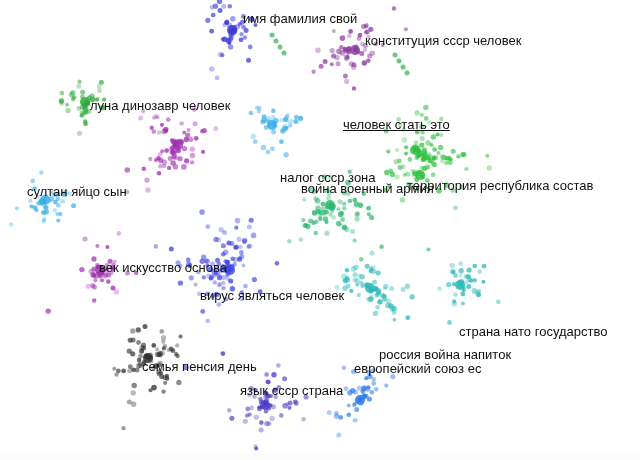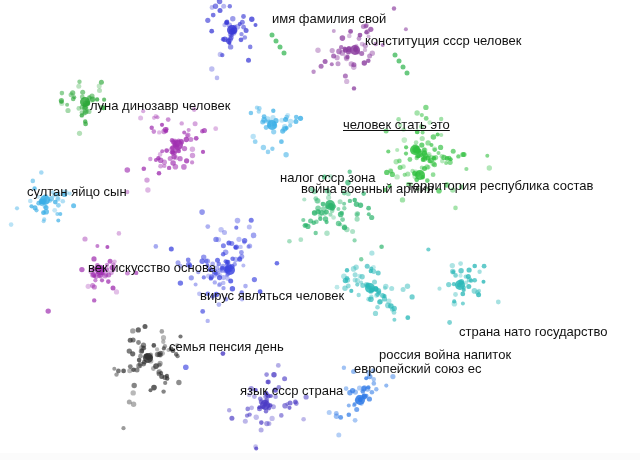--- a/index.html
+++ b/index.html
@@ -1043,29 +1043,29 @@
       <circle cx="274.0" cy="374.8" r="2.7" fill="#4a3ac4" fill-opacity="0.77"></circle>
       <circle cx="256.2" cy="448.4" r="2.0" fill="#4a3ac4" fill-opacity="0.74"></circle>
       <circle cx="265.9" cy="404.9" r="2.4" fill="#4a3ac4" fill-opacity="0.46"></circle>
       <circle cx="275.2" cy="390.1" r="2.7" fill="#4a3ac4" fill-opacity="0.77"></circle>
       <circle cx="259.5" cy="408.8" r="2.5" fill="#4a3ac4" fill-opacity="0.64"></circle>
       <circle cx="265.8" cy="403.6" r="2.2" fill="#4a3ac4" fill-opacity="0.59"></circle>
       <circle cx="265" cy="405" r="5" fill="#4a3ac4" fill-opacity="0.85"></circle>
     </g>
   </svg>
 <div id="labels">
-    <div class="cluster-label" style="left: 227px; top: 12px; padding-left: 45px;">имя фамилия свой</div>
+    <div class="cluster-label" style="left: 198px; top: 12px; padding-left: 45px;">имя фамилия свой</div>
     <div class="cluster-label" style="left: 365px; top: 34px;">конституция ссср человек</div>
     <div class="cluster-label" style="left: 90px; top: 99px;">луна динозавр человек</div>
     <div class="cluster-label" style="left: 343px; top: 118px; text-decoration: underline;">человек стать это</div>
     <div class="cluster-label" style="left: 280px; top: 143px; margin-top: 28px;">налог ссср зона</div>
     <div class="cluster-label" style="left: 27px; top: 185px;">султан яйцо сын</div>
     <div class="cluster-label" style="left: 301px; top: 182px;">война военный армия</div>
     <div class="cluster-label" style="left: 407px; top: 179px;">территория республика состав</div>
-    <div class="cluster-label" style="left: 88px; top: 261px;">век искусство основа</div>
+    <div class="cluster-label" style="left: 99px; top: 261px;">век искусство основа</div>
     <div class="cluster-label" style="left: 200px; top: 289px;">вирус являться человек</div>
     <div class="cluster-label" style="left: 459px; top: 287px; margin-top: 38px;">страна нато государство</div>
     <div class="cluster-label" style="left: 379px; top: 304px; margin-top: 44px;">россия война напиток</div>
-    <div class="cluster-label" style="left: 142px; top: 340px; margin-left: 27px;">семья пенсия день</div>
+    <div class="cluster-label" style="left: 142px; top: 360px;">семья пенсия день</div>
     <div class="cluster-label" style="left: 354px; top: 362px;">европейский союз ес</div>
     <div class="cluster-label" style="left: 240px; top: 384px;">язык ссср страна</div>
   </div>
 <div class="footer-strip"></div>
 
 </body></html>

